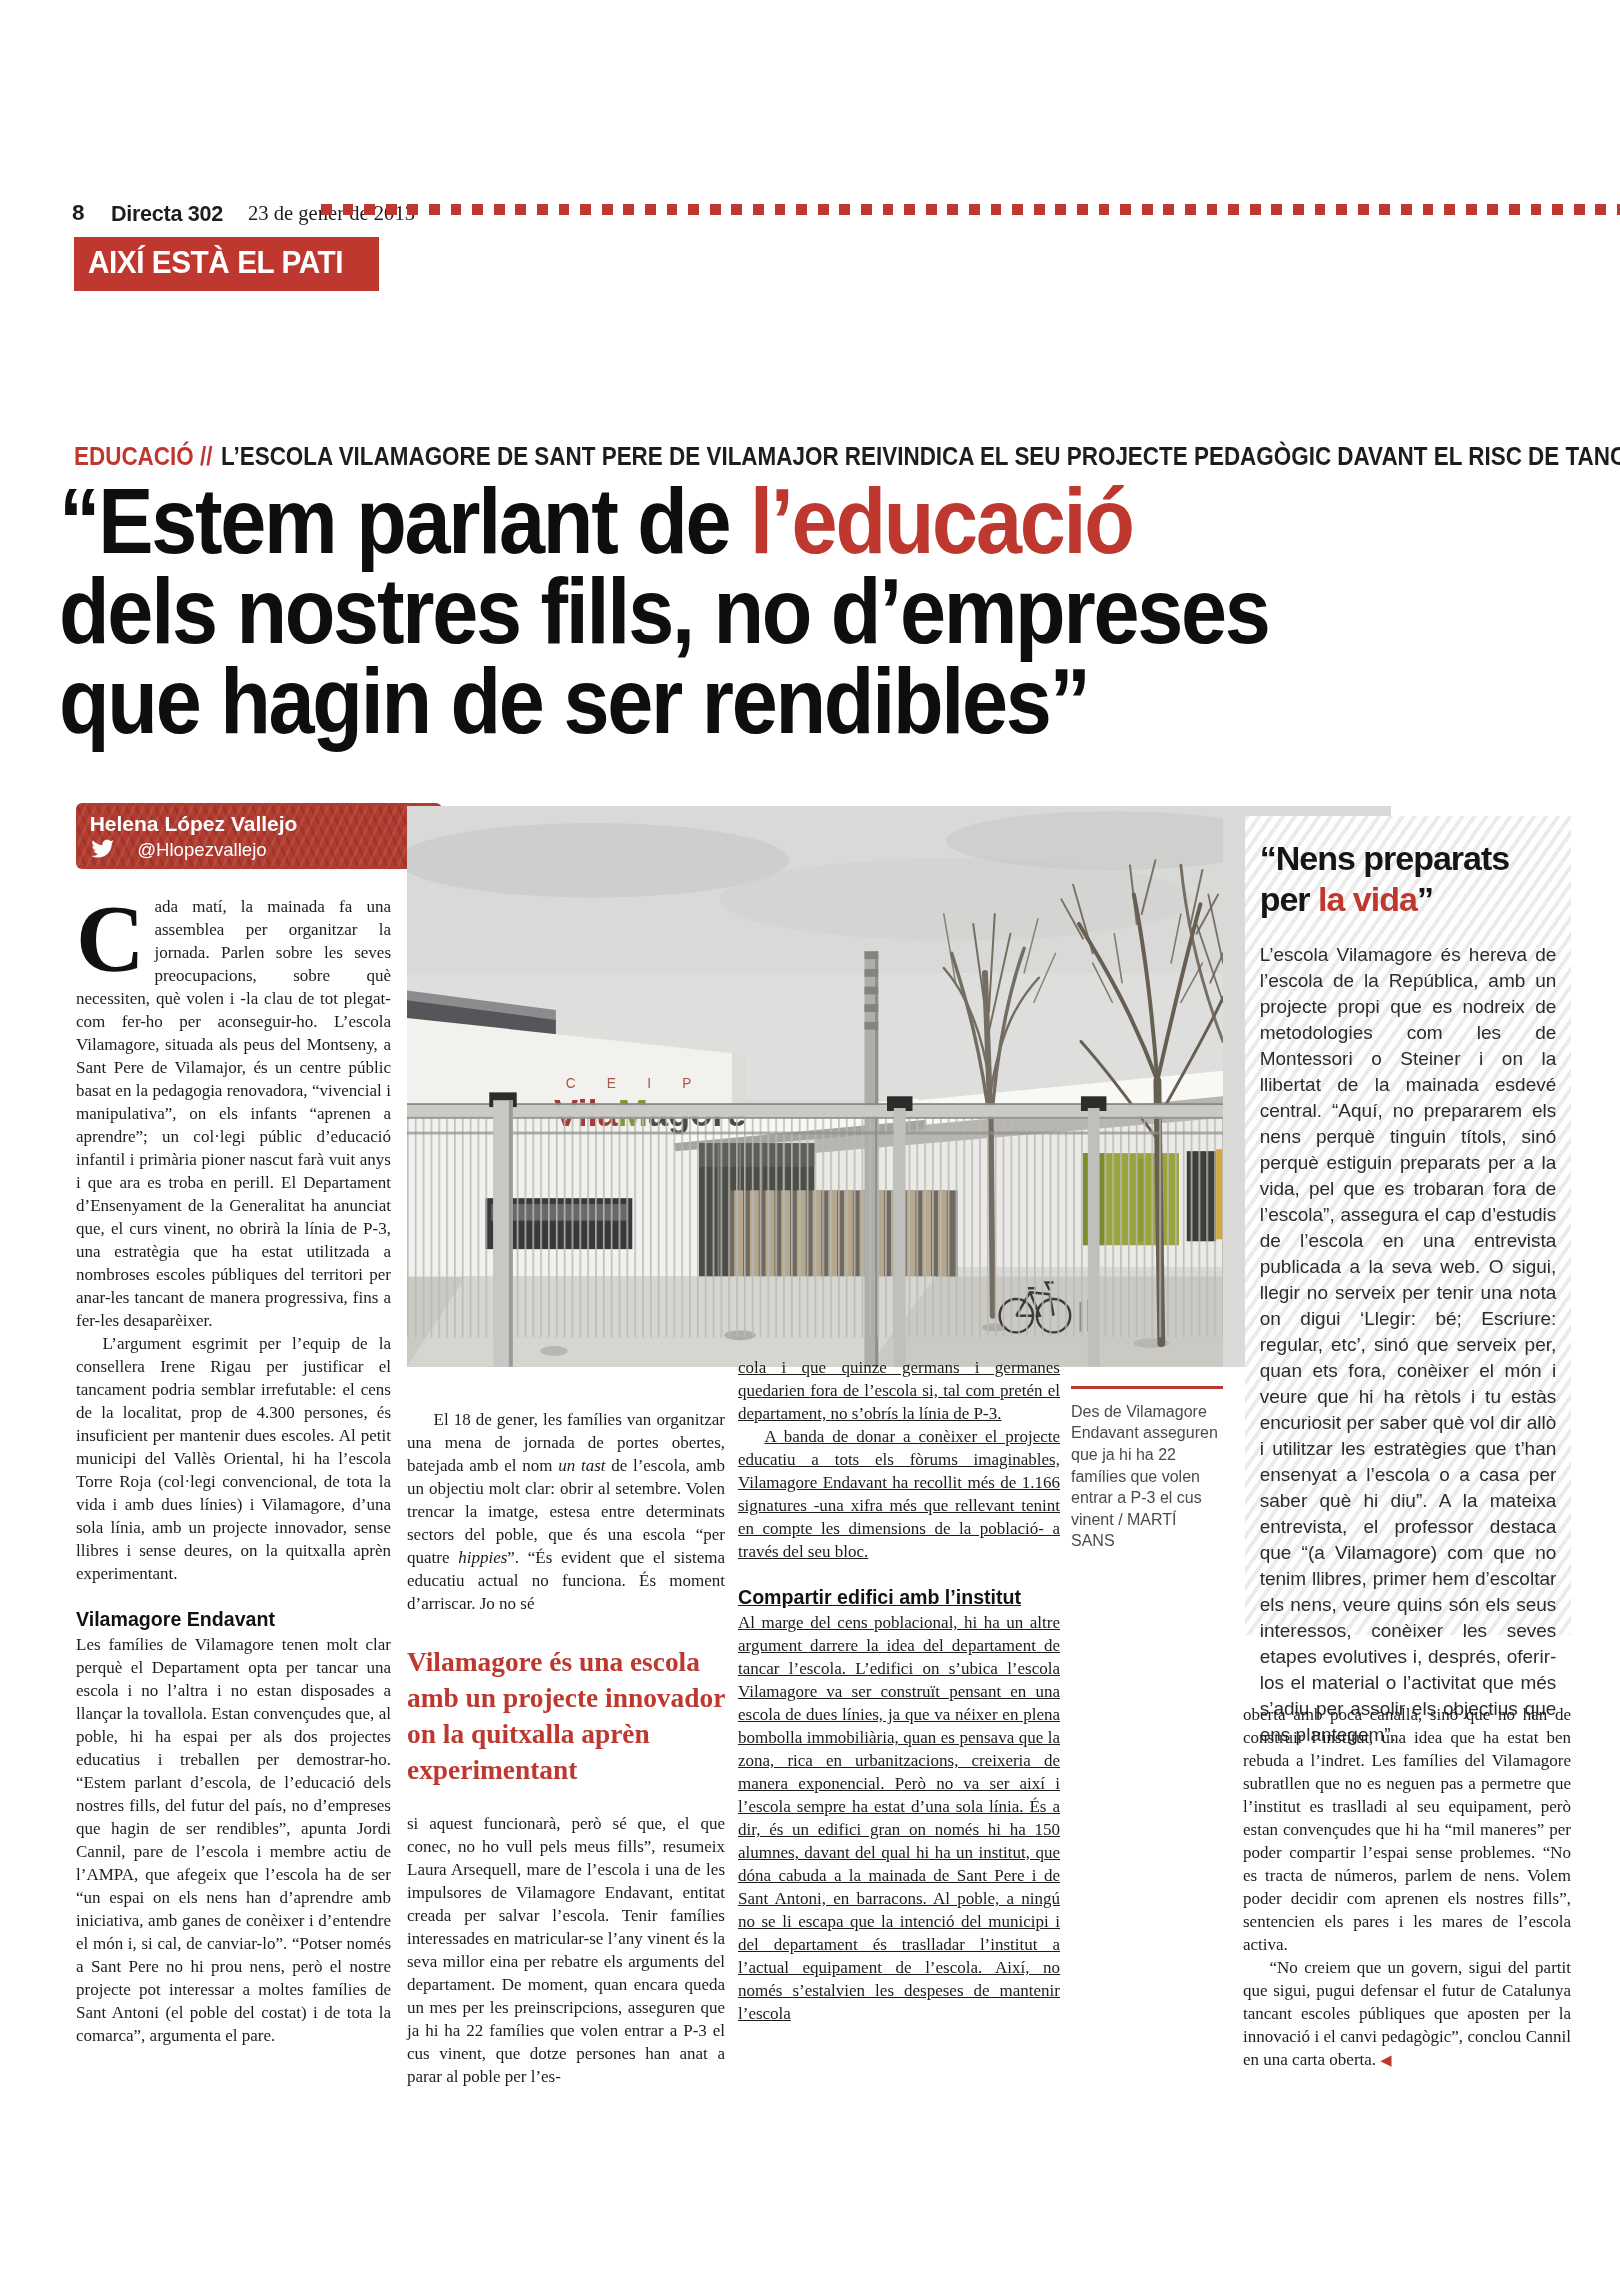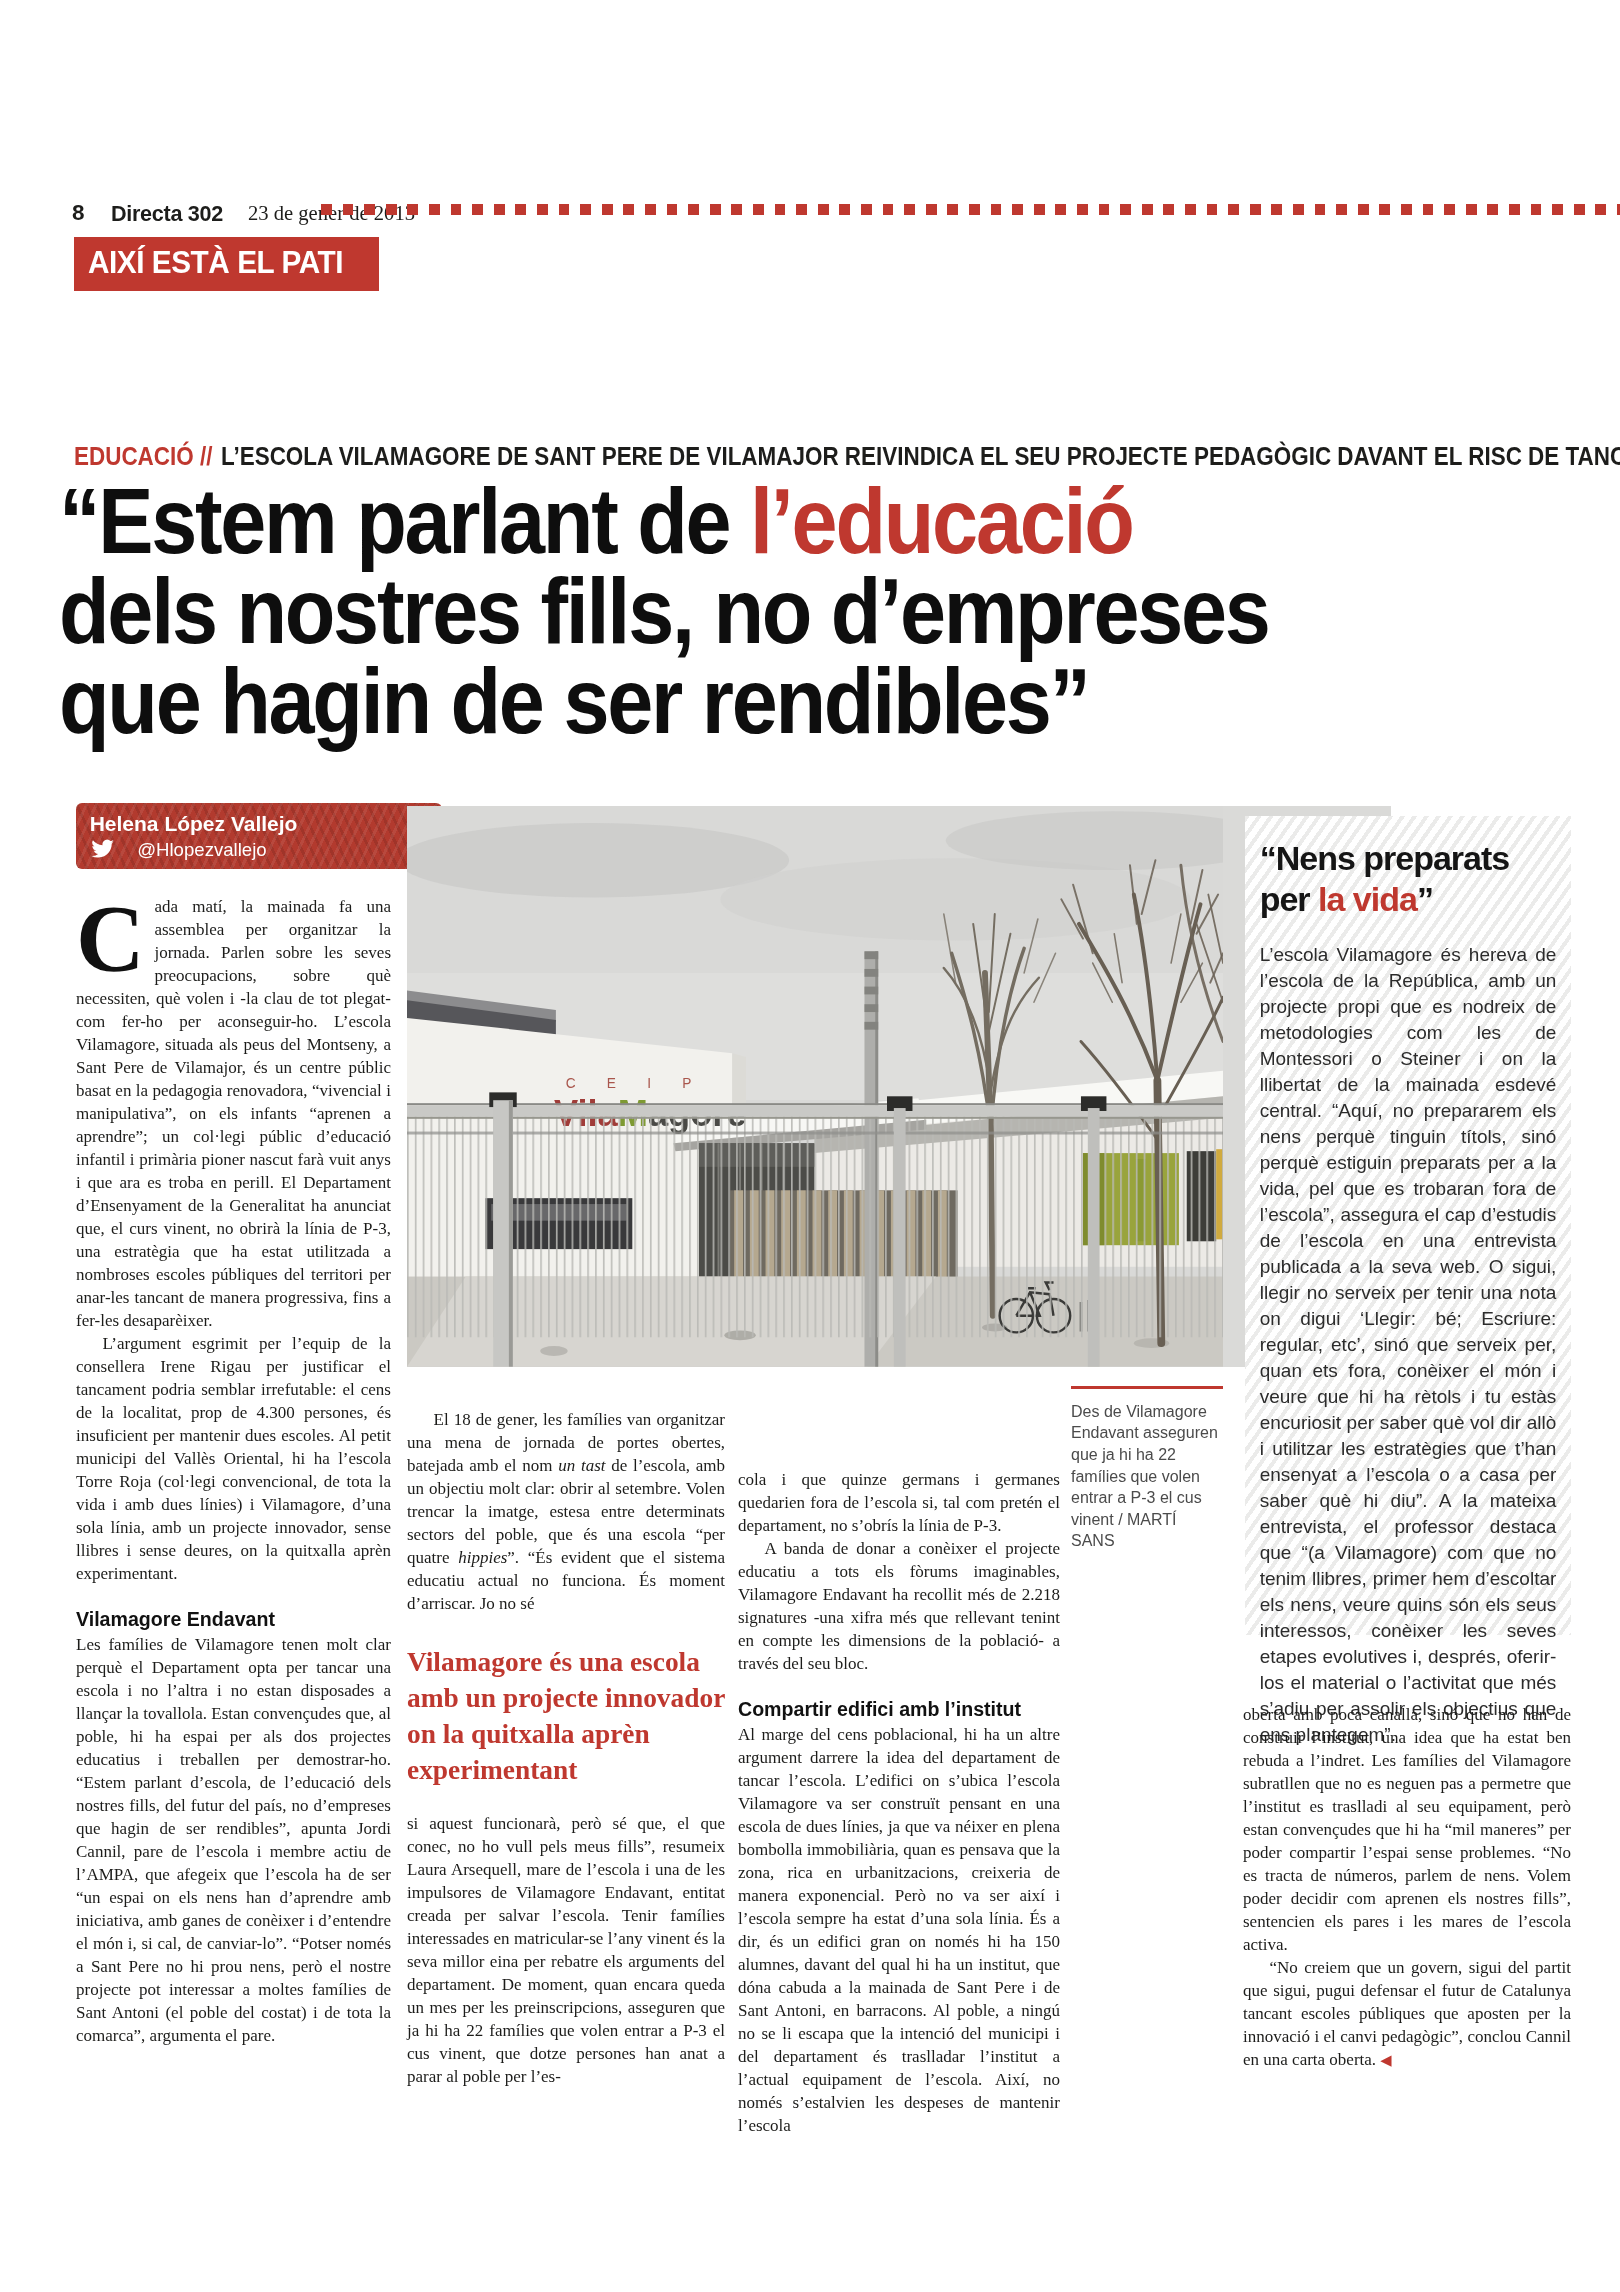--- a/index.html
+++ b/index.html
@@ -33,21 +33,21 @@
                      repeating-linear-gradient(65deg,rgba(0,0,0,.10) 0 2.9px,transparent 2.9px 8.8px);border-radius:6px;}
   .byline-name{font:bold 21px "Liberation Sans",sans-serif;}
   .byline-tw{display:flex;align-items:center;gap:22px;margin-top:2.9px;font:18.6px "Liberation Sans",sans-serif;}
 
   
   .col{position:absolute;font-size:17px;line-height:23px;text-align:justify;color:#1c1c1a;}
   .col p{margin:0;}
   .col p.ind{text-indent:26.5px;}
   .col1{left:76px;top:895px;width:315px;}
   .col2{left:407px;top:1408px;width:318px;}
-  .col3{left:738px;top:1468px;width:322px;}
+  .col3{left:738px;top:1356px;width:322px;text-decoration:underline;}
   .col4{left:1243px;top:1703px;width:328px;}
   .dropcap{float:left;font:bold 95px/74px "Liberation Serif",serif;margin:6.9px 9.8px 0 0;color:#111;}
   .subhead{font:bold 19.6px "Liberation Sans",sans-serif;margin:22.5px 0 2.9px;text-align:left;color:#111;}
   .pullquote{color:var(--red);font:bold 27.4px/36px "Liberation Serif",serif;margin:29px 0 23.5px;text-align:left;}
   .it{font-style:italic;}
   .endmark{color:var(--red);font-size:14.7px;}
 
   
   .photo{position:absolute;left:407px;top:806px;width:984px;height:561px;overflow:hidden;background:#dadad8;}
 
@@ -260,21 +260,21 @@
   </div>
 
   <div class="col col2">
     <p class="ind"><span>El 18 de gener, les famílies van organitzar una mena de jornada de portes obertes, batejada amb el nom </span><span class="it">un tast</span><span> de l’escola, amb un objectiu molt clar: obrir al setembre. Volen trencar la imatge, estesa entre determinats sectors del poble, que és una escola “per quatre </span><span class="it">hippies</span><span>”. “És evident que el sistema educatiu actual no funciona. És moment d’arriscar. Jo no sé</span></p>
     <div class="pullquote">Vilamagore és una escola amb un projecte innovador on la quitxalla aprèn experimentant</div>
     <p>si aquest funcionarà, però sé que, el que conec, no ho vull pels meus fills”, resumeix Laura Arsequell, mare de l’escola i una de les impulsores de Vilamagore Endavant, entitat creada per salvar l’escola. Tenir famílies interessades en matricular-se l’any vinent és la seva millor eina per rebatre els arguments del departament. De moment, quan encara queda un mes per les preinscripcions, asseguren que ja hi ha 22 famílies que volen entrar a P-3 el cus vinent, que dotze persones han anat a parar al poble per l’es-</p>
   </div>
 
   <div class="col col3">
     <p>cola i que quinze germans i germanes quedarien fora de l’escola si, tal com pretén el departament, no s’obrís la línia de P-3.</p>
-    <p class="ind">A banda de donar a conèixer el projecte educatiu a tots els fòrums imaginables, Vilamagore Endavant ha recollit més de 2.218 signatures -una xifra més que rellevant tenint en compte les dimensions de la població- a través del seu bloc.</p>
+    <p class="ind">A banda de donar a conèixer el projecte educatiu a tots els fòrums imaginables, Vilamagore Endavant ha recollit més de 1.166 signatures -una xifra més que rellevant tenint en compte les dimensions de la població- a través del seu bloc.</p>
     <div class="subhead">Compartir edifici amb l’institut</div>
     <p>Al marge del cens poblacional, hi ha un altre argument darrere la idea del departament de tancar l’escola. L’edifici on s’ubica l’escola Vilamagore va ser construït pensant en una escola de dues línies, ja que va néixer en plena bombolla immobiliària, quan es pensava que la zona, rica en urbanitzacions, creixeria de manera exponencial. Però no va ser així i l’escola sempre ha estat d’una sola línia. És a dir, és un edifici gran on només hi ha 150 alumnes, davant del qual hi ha un institut, que dóna cabuda a la mainada de Sant Pere i de Sant Antoni, en barracons. Al poble, a ningú no se li escapa que la intenció del municipi i del departament és traslladar l’institut a l’actual equipament de l’escola. Així, no només s’estalvien les despeses de mantenir l’escola</p>
   </div>
 
   <div class="col col4">
     <p>oberta amb poca canalla, sinó que no han de construir l’institut, una idea que ha estat ben rebuda a l’indret. Les famílies del Vilamagore subratllen que no es neguen pas a permetre que l’institut es traslladi al seu equipament, però estan convençudes que hi ha “mil maneres” per poder compartir l’espai sense problemes. “No es tracta de números, parlem de nens. Volem poder decidir com aprenen els nostres fills”, sentencien els pares i les mares de l’escola activa.</p>
     <p class="ind"><span>“No creiem que un govern, sigui del partit que sigui, pugui defensar el futur de Catalunya tancant escoles públiques que aposten per la innovació i el canvi pedagògic”, conclou Cannil en una carta oberta. </span><span class="endmark">◀</span></p>
   </div>
 
 </div>

